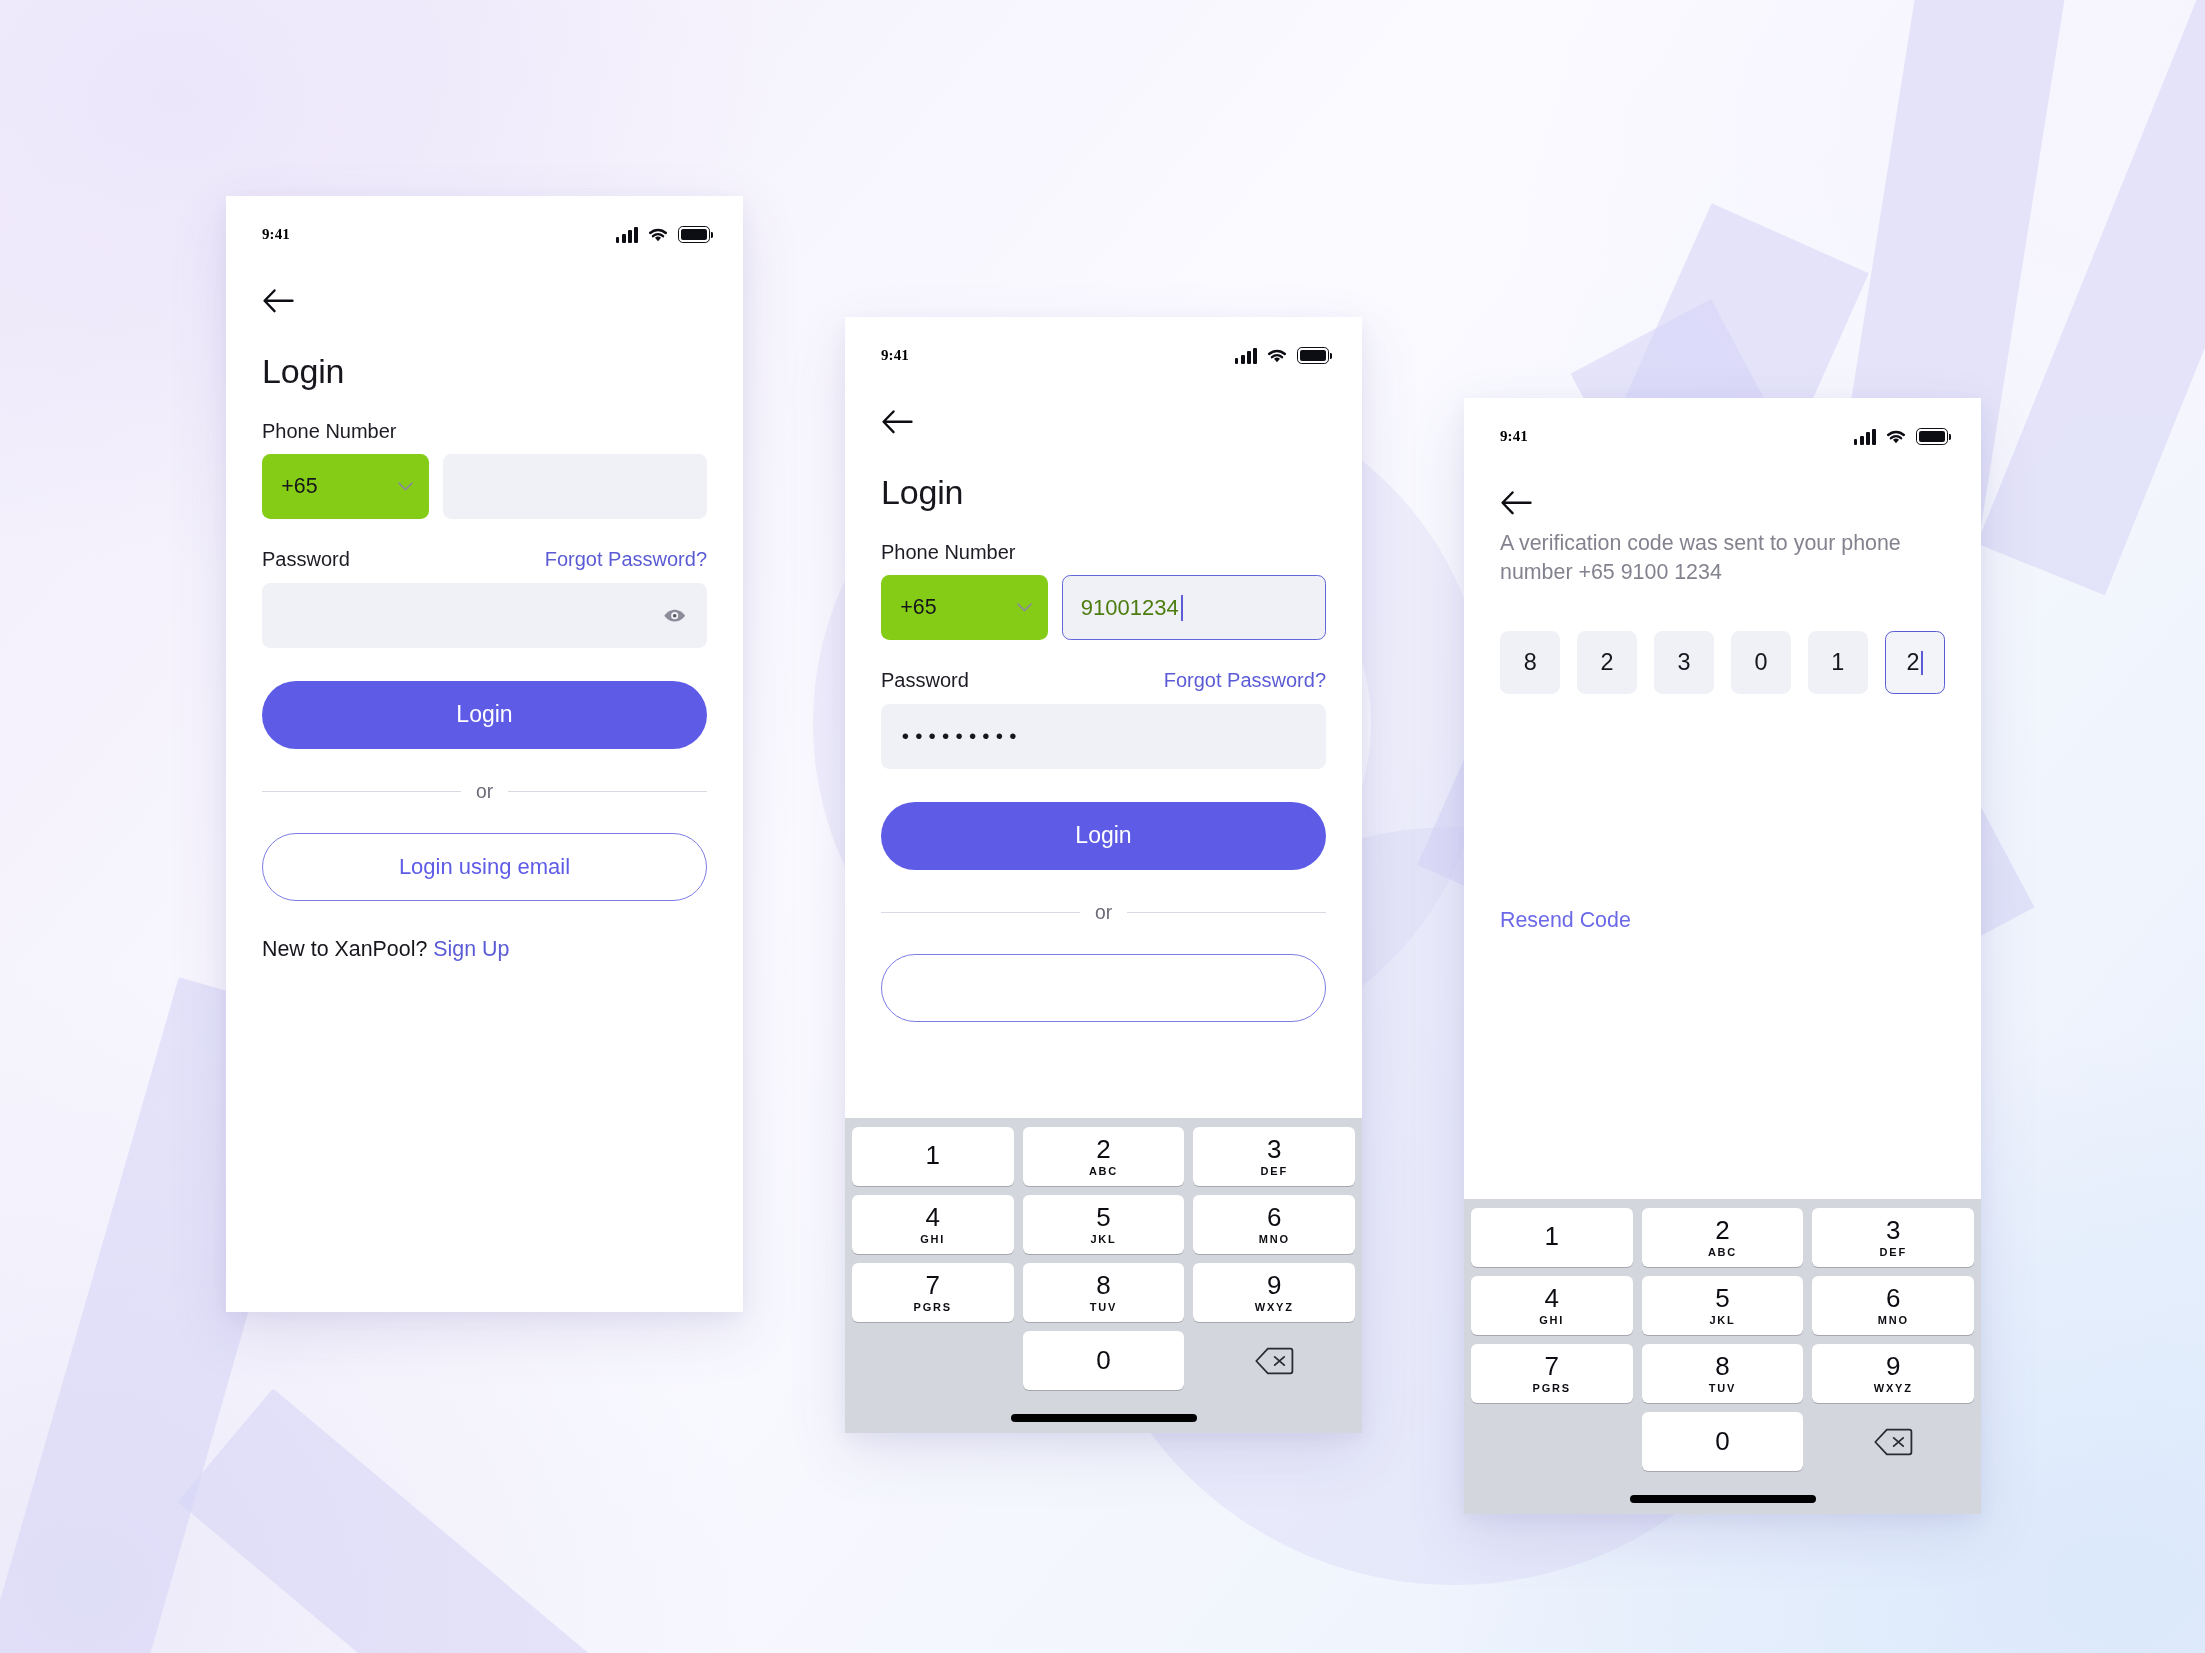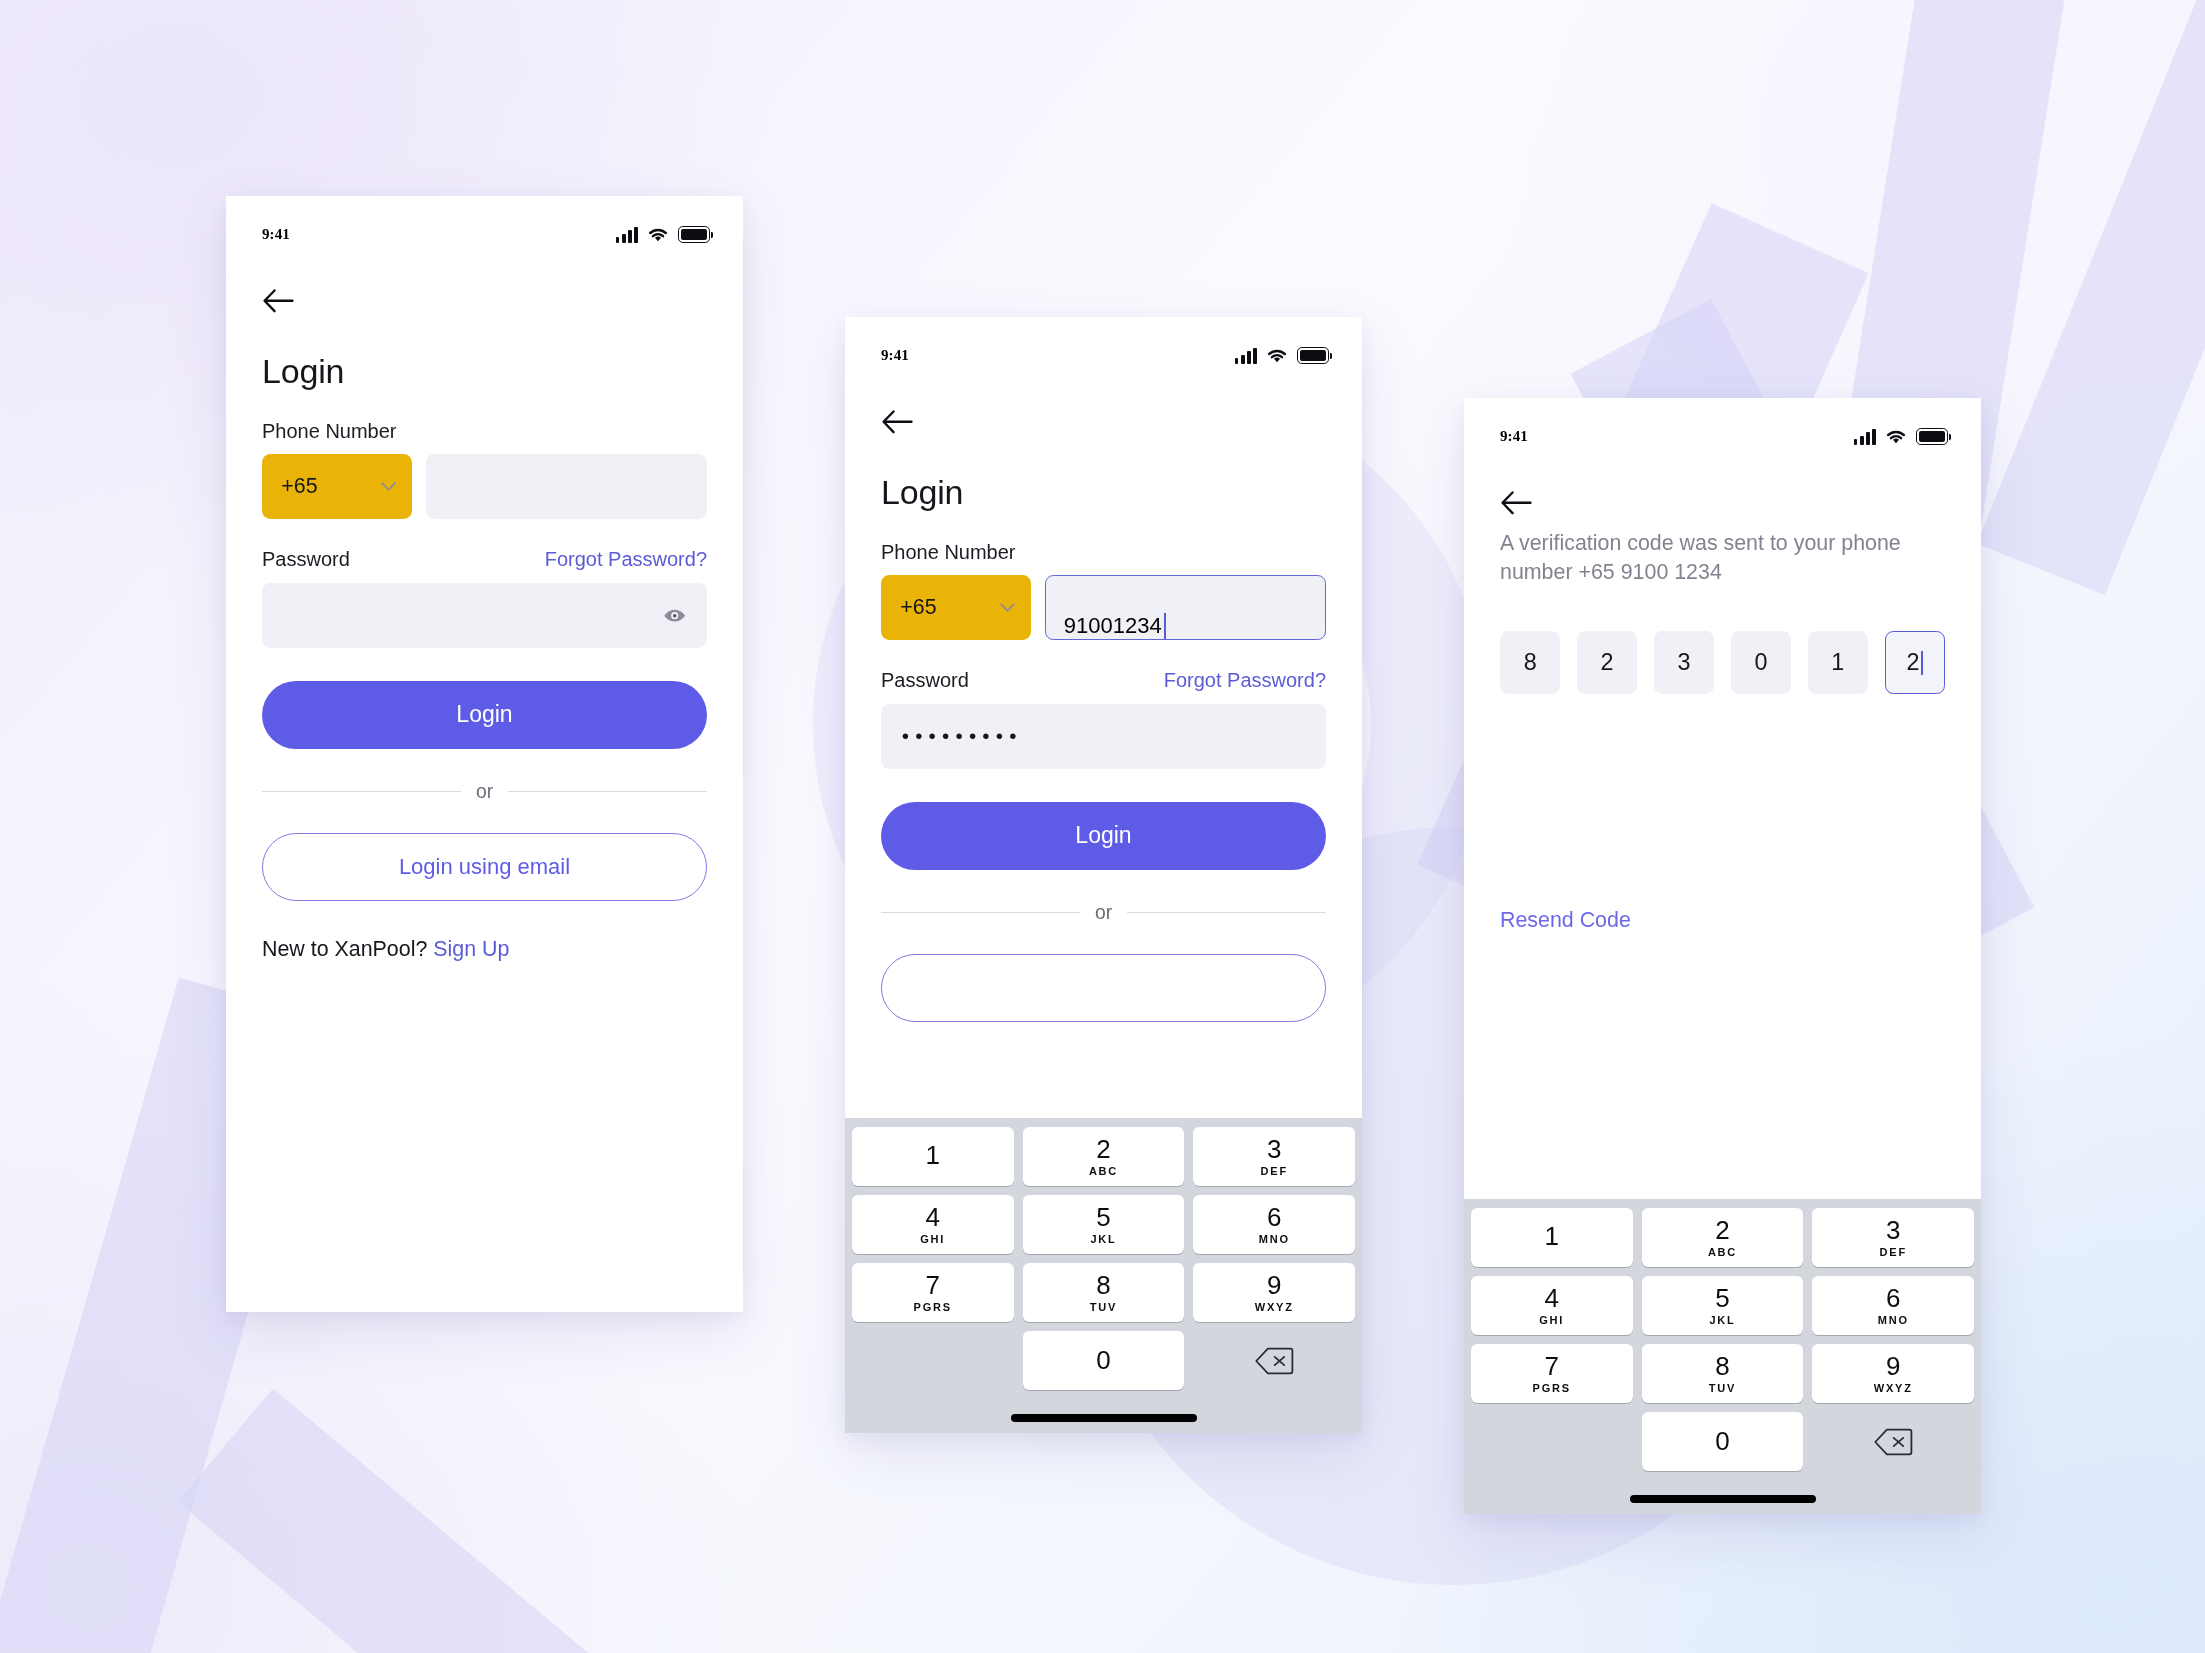--- a/index.html
+++ b/index.html
@@ -72,29 +72,29 @@
   .back-arrow { margin-top:32px; width:32px; height:27.6px; cursor:pointer; }
   .back-arrow svg { display:block; }
   .title { font-size:34px; font-weight:400; color:#16161d; margin-top:37px; letter-spacing:-0.2px;}
   .flabel { font-size:20px; color:#1c1c24; margin-top:29px; }
   .row-between { display:flex; align-items:center; justify-content:space-between; margin-top:29px; }
   .row-between .flabel { margin-top:0; }
   .link { color:#5b5bd6; font-size:20px; cursor:pointer; }
 
   .phone-row { display:flex; gap:13.8px; margin-top:11.7px; }
   .cc-select {
-    width:150px; height:65px; background:#eab308; border-radius:8.3px;
+    width:167px; height:65px; background:#84cc16; border-radius:8.3px;
     display:flex; align-items:center; justify-content:space-between;
     padding:0 16.5px 0 19.3px; cursor:pointer;
   }
   .cc-select .cc { font-size:21.4px; color:#16161d; }
   .chev { width:15px; height:9px; }
   .tel-input {
     flex:1; height:65px; background:#eff1f6; border-radius:8.3px;
-    display:flex; align-items:flex-end; padding:0 18px; font-size:22px; color:#000000;
+    display:flex; align-items:center; padding:0 18px; font-size:22px; color:#4d7c0f;
   }
   .tel-input.focused { background:#eff1f6; border:1.7px solid #6366d8; }
   .caret { display:inline-block; width:2.1px; height:26px; background:#5b5bd6; margin-left:2.1px; }
 
   .pw-input {
     height:65px; background:#eff1f6; border-radius:8.3px; margin-top:11.7px;
     display:flex; align-items:center; justify-content:space-between; padding:0 20.7px;
     font-size:20.7px; letter-spacing:6.2px; color:#16161d;
   }
   .eye { width:23.4px; height:23.4px; cursor:pointer; }

